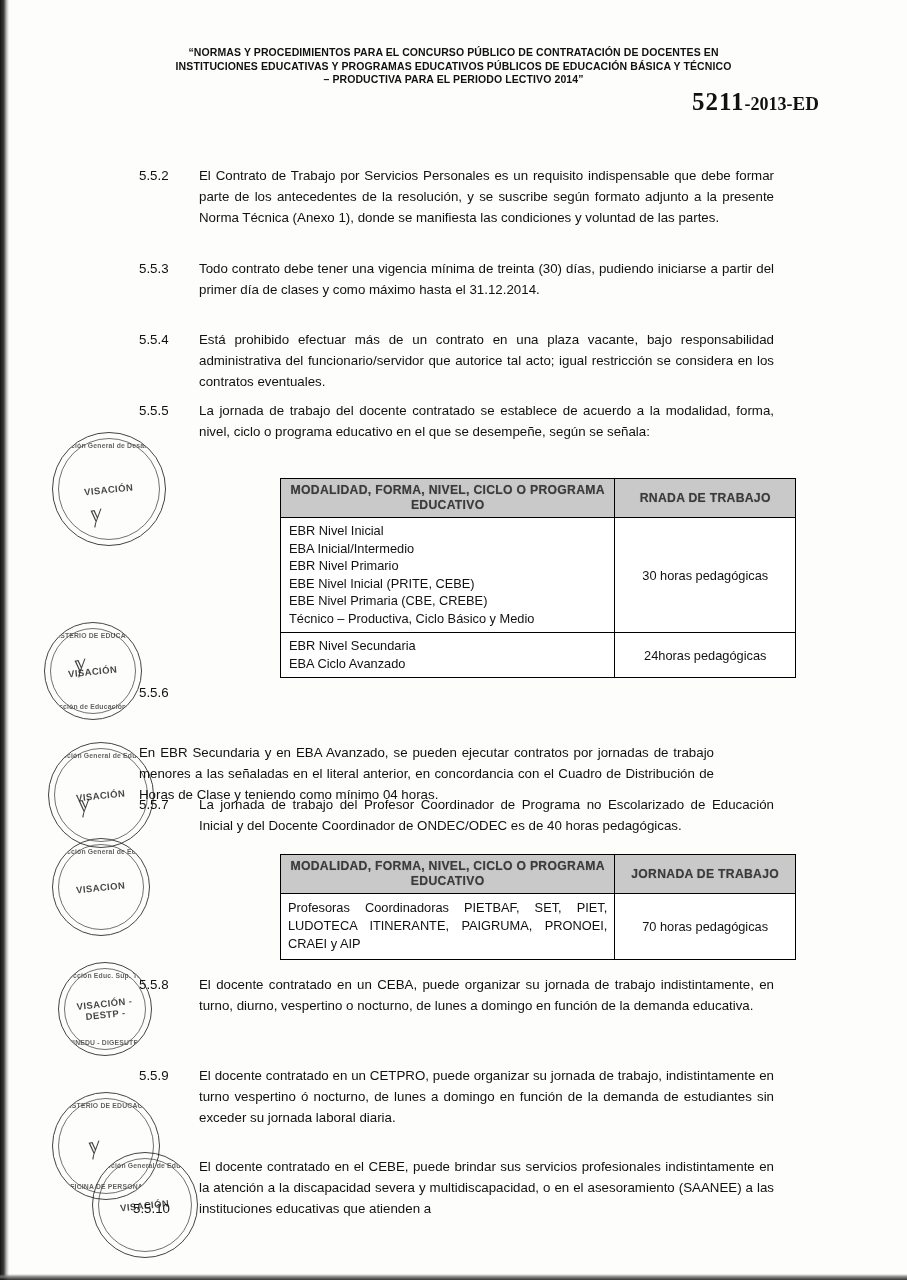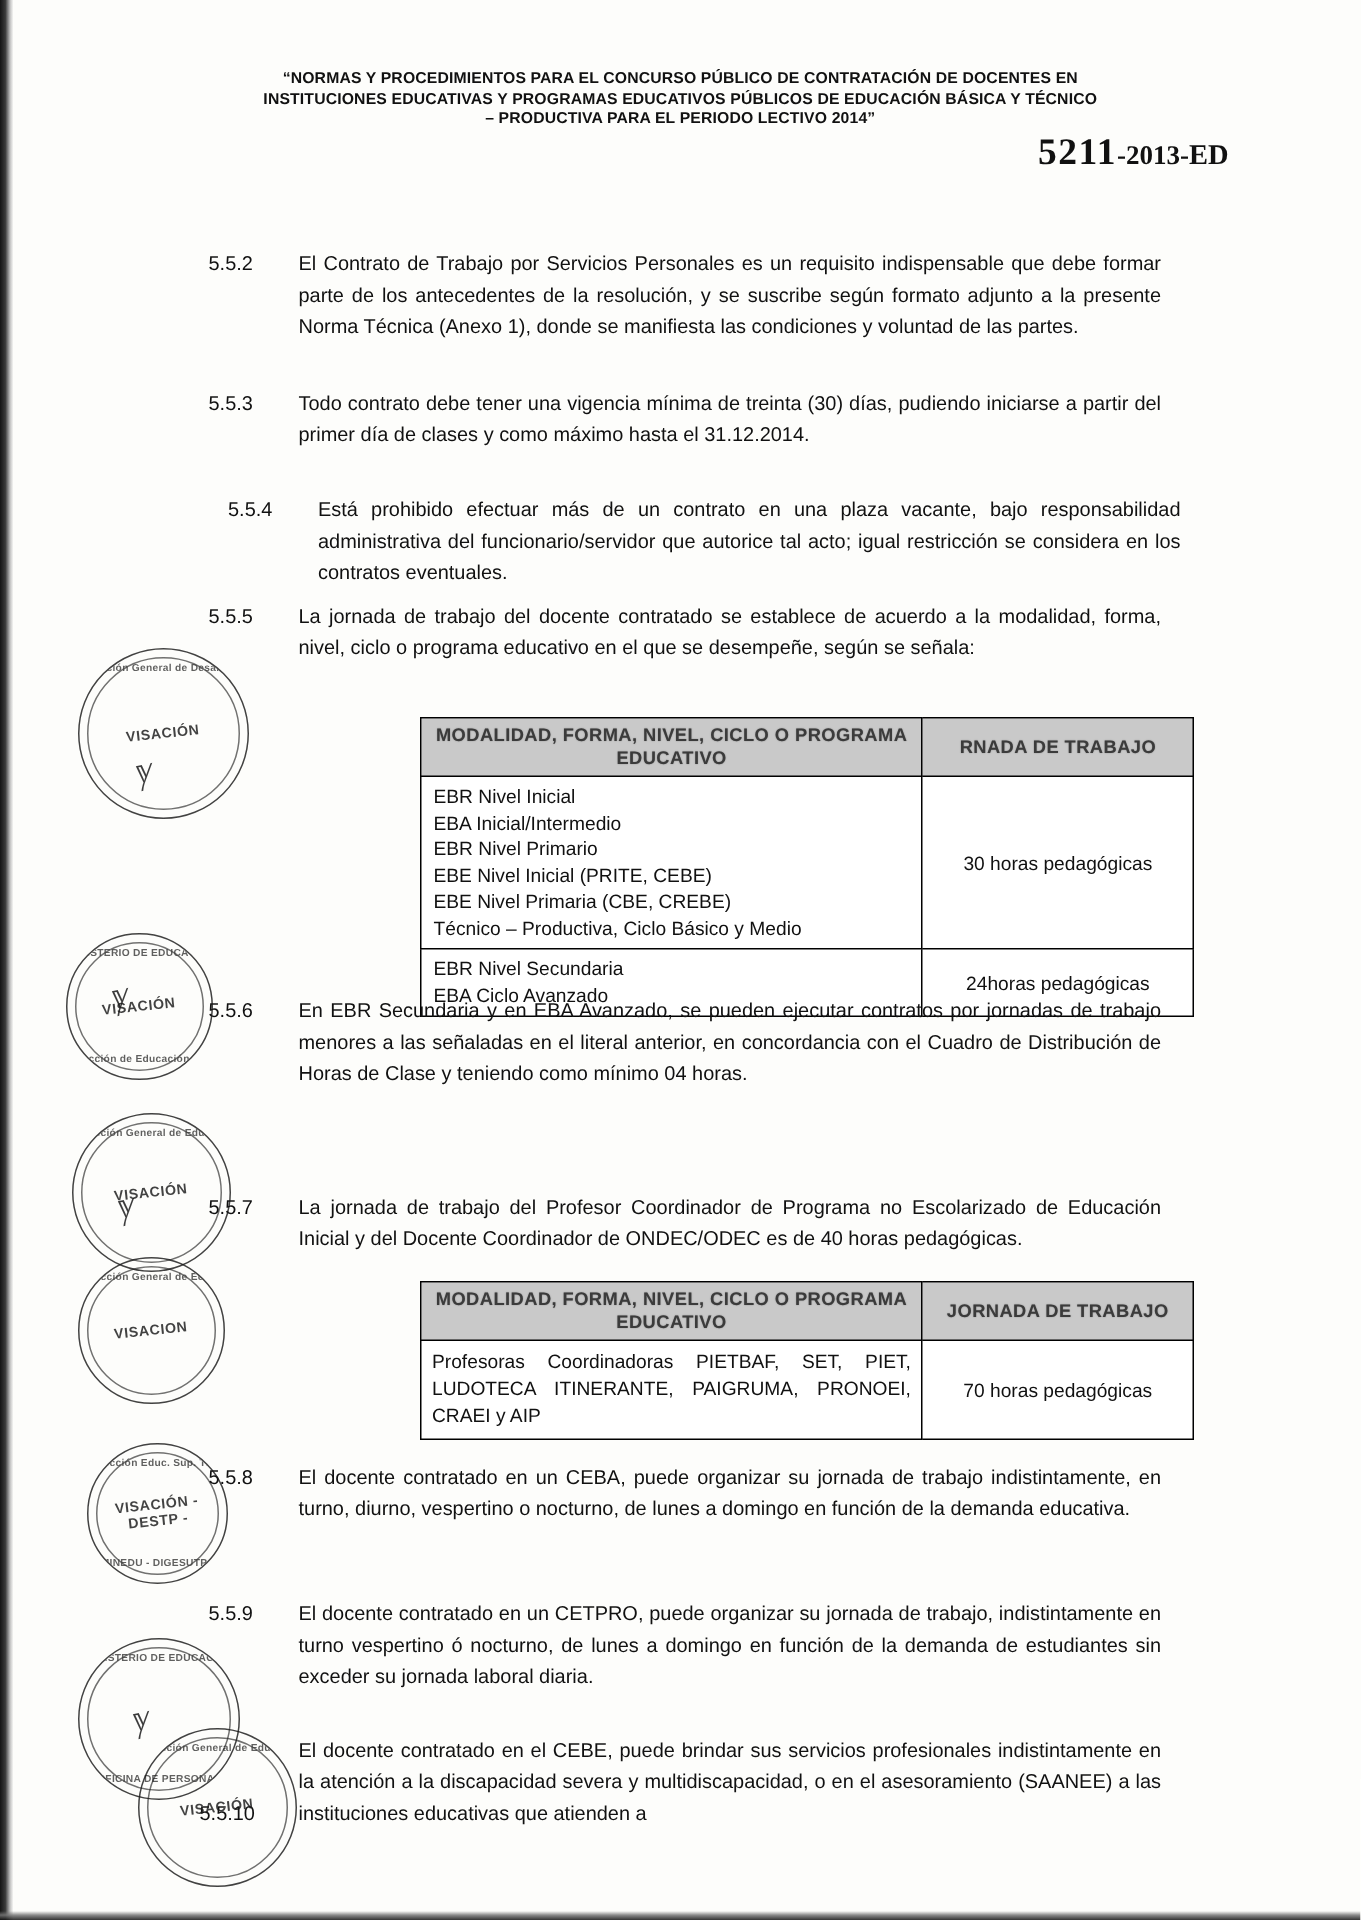--- a/index.html
+++ b/index.html
@@ -214,21 +214,21 @@
     <div class="para" style="left:139px; top:121px;">
       <div class="num">5.5.2</div>
       <div class="txt">El Contrato de Trabajo por Servicios Personales es un requisito indispensable que debe formar parte de los antecedentes de la resolución, y se suscribe según formato adjunto a la presente Norma Técnica (Anexo 1), donde se manifiesta las condiciones y voluntad de las partes.</div>
     </div>
 
     <div class="para" style="left:139px; top:214px;">
       <div class="num">5.5.3</div>
       <div class="txt">Todo contrato debe tener una vigencia mínima de treinta (30) días, pudiendo iniciarse a partir del primer día de clases y como máximo hasta el 31.12.2014.</div>
     </div>
 
-    <div class="para" style="left:152px; top:285px;">
+    <div class="para" style="left:139px; top:285px;">
       <div class="num">5.5.4</div>
       <div class="txt">Está prohibido efectuar más de un contrato en una plaza vacante, bajo responsabilidad administrativa del funcionario/servidor que autorice tal acto; igual restricción se considera en los contratos eventuales.</div>
     </div>
 
     <div class="para" style="left:139px; top:356px;">
       <div class="num">5.5.5</div>
       <div class="txt">La jornada de trabajo del docente contratado se establece de acuerdo a la modalidad, forma, nivel, ciclo o programa educativo en el que se desempeñe, según se señala:</div>
     </div>
 
     <table class="tbl" style="left:280px; top:434px; width:516px;">
@@ -249,21 +249,21 @@
           <td class="hours">30 horas pedagógicas</td>
         </tr>
         <tr>
           <td class="items" style="white-space:pre-line;">EBR Nivel Secundaria
 EBA Ciclo Avanzado</td>
           <td class="hours">24horas pedagógicas</td>
         </tr>
       </tbody>
     </table>
 
-    <div class="para" style="left:139px; top:619px;">
+    <div class="para" style="left:139px; top:638px;flex-direction:column;">
       <div class="num">5.5.6</div>
       <div class="txt">En EBR Secundaria y en EBA Avanzado, se pueden ejecutar contratos por jornadas de trabajo menores a las señaladas en el literal anterior, en concordancia con el Cuadro de Distribución de Horas de Clase y teniendo como mínimo 04 horas.</div>
     </div>
 
     <div class="para" style="left:139px; top:750px;">
       <div class="num">5.5.7</div>
       <div class="txt">La jornada de trabajo del Profesor Coordinador de Programa no Escolarizado de Educación Inicial y del Docente Coordinador de ONDEC/ODEC es de 40 horas pedagógicas.</div>
     </div>
 
     <table class="tbl" style="left:280px; top:810px; width:516px;">

